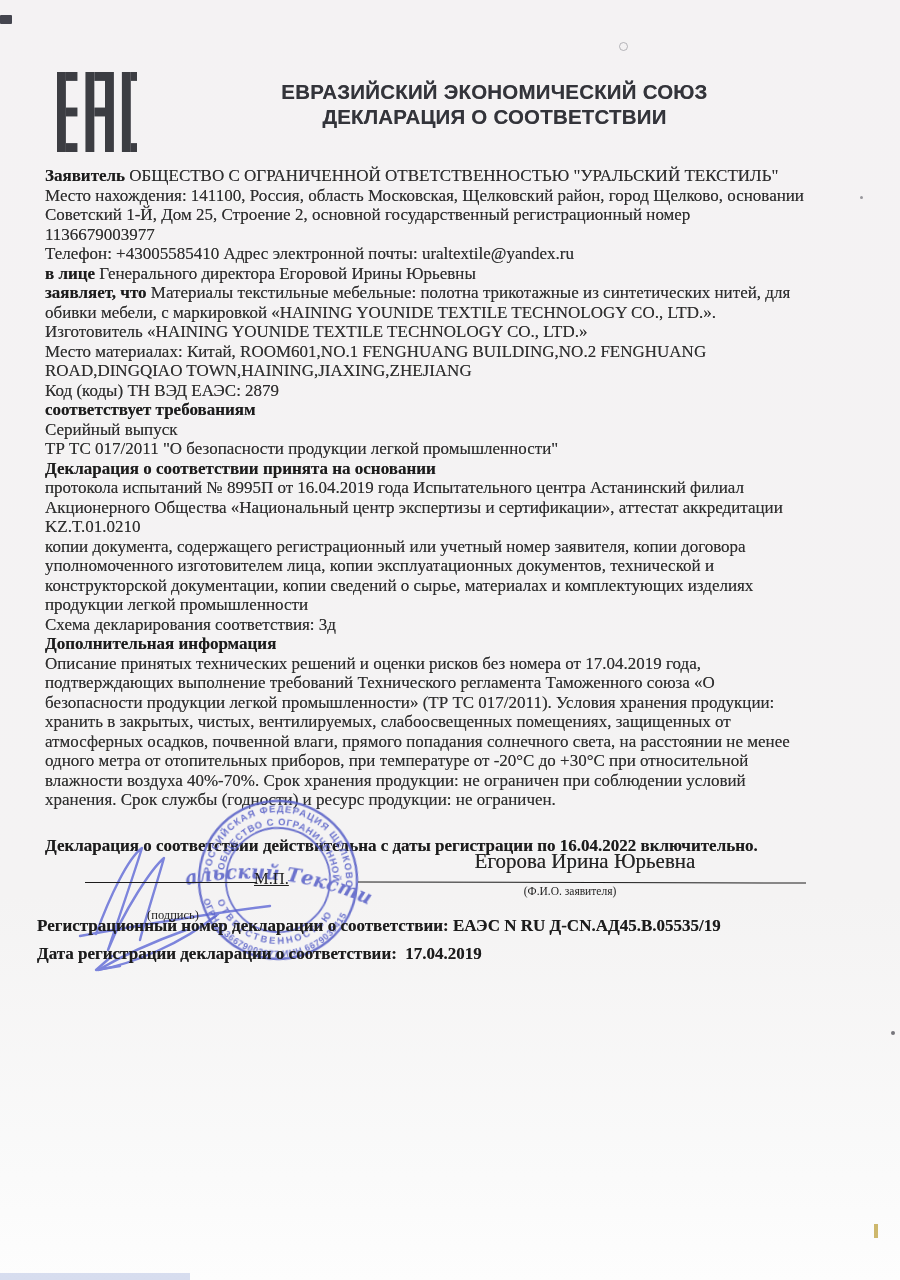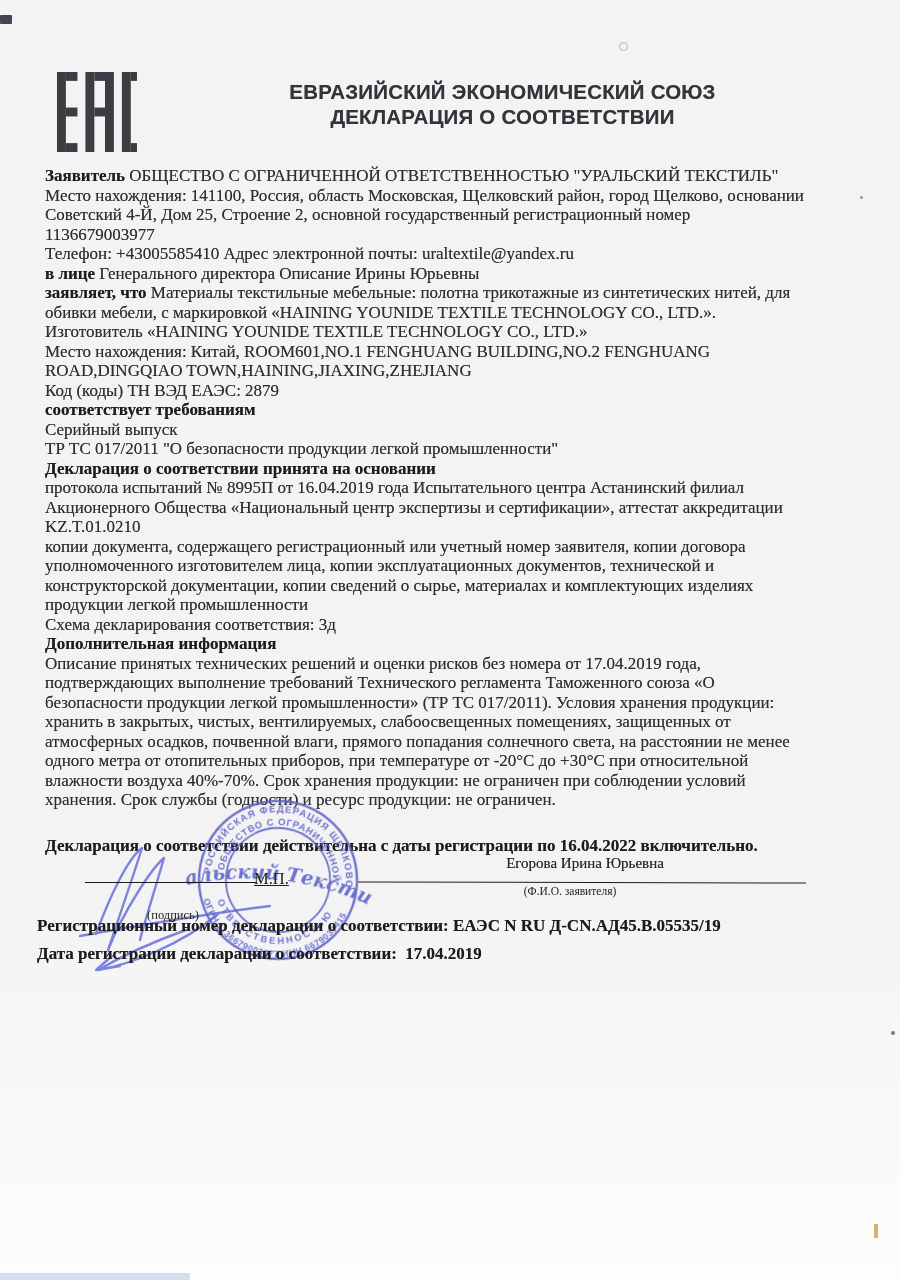--- a/index.html
+++ b/index.html
@@ -7,21 +7,21 @@
     position:relative;
     width:900px;height:1280px;
     background:linear-gradient(180deg,#f4f2f3 0%,#f4f3f3 70%,#fafafa 92%,#fdfdfd 100%);
     font-family:"Liberation Serif", serif;
     color:#2e2e2e;
     overflow:hidden;
   }
   
   .eac-logo{position:absolute;left:57px;top:67px;width:80px;height:90px;}
   .doc-title{
-    position:absolute;left:240px;top:80px;width:525px;
+    position:absolute;left:232px;top:80px;width:525px;
     text-align:center;
     font-family:"Liberation Sans", sans-serif;
     font-weight:bold;font-size:20.5px;line-height:24.5px;
     color:#33343a;letter-spacing:.2px;
     text-shadow:0 0 .6px rgba(50,50,60,.55);
   }
   
   .doc-body{
     position:absolute;left:45px;top:166px;width:830px;
     font-size:17px;line-height:19.5px;
@@ -32,21 +32,21 @@
   .doc-line.gap{margin-top:26px;}
   .doc-line .b{font-weight:bold;color:#1c1c1c;}
   
   .sig-area{position:absolute;left:0;top:830px;width:900px;height:170px;}
   .sig-svg{position:absolute;left:66px;top:8px;width:225px;height:145px;opacity:.92;}
   .stamp-svg{position:absolute;left:176px;top:-52px;width:204px;height:204px;transform:rotate(6deg);opacity:.88;filter:blur(.25px);}
   .sig-line-left{position:absolute;left:85px;top:52px;width:172px;border-bottom:1.6px solid #1c1c1c;}
   .sig-line-right{position:absolute;left:358px;top:52px;width:448px;border-bottom:1.6px solid #1c1c1c;transform:rotate(.15deg);}
   .lbl-podpis{position:absolute;left:118px;top:55px;width:110px;text-align:center;font-size:12.5px;color:#222;margin-top:23px;}
   .lbl-mp{position:absolute;left:254px;top:39px;font-size:16.5px;color:#1e1e1e;text-decoration:underline;}
-  .fio-name{position:absolute;left:400px;top:25px;width:370px;text-align:center;font-size:15px;color:#242424;text-shadow:0 0 .5px rgba(45,45,45,.6);}
+  .fio-name{position:absolute;left:400px;top:19px;width:370px;text-align:center;font-size:21px;color:#242424;text-shadow:0 0 .5px rgba(45,45,45,.6);}
   .lbl-fio{position:absolute;left:465px;top:55px;width:210px;text-align:center;font-size:11.5px;color:#222;}
   
   .footer{
     position:absolute;left:37px;top:916px;width:830px;
     font-size:17px;font-weight:bold;color:#1c1c1c;
     text-shadow:0 0 .5px rgba(40,40,40,.6);
     white-space:nowrap;
   }
   .footer .f-line{margin-bottom:8px;}
   
@@ -90,28 +90,28 @@
   </svg>
 
   <div class="doc-title">
     <div>ЕВРАЗИЙСКИЙ ЭКОНОМИЧЕСКИЙ СОЮЗ</div>
     <div>ДЕКЛАРАЦИЯ О СООТВЕТСТВИИ</div>
   </div>
 
   <div class="doc-body" id="doc-lines">
       <div class="doc-line"><span class="b">Заявитель </span><span>ОБЩЕСТВО С ОГРАНИЧЕННОЙ  ОТВЕТСТВЕННОСТЬЮ "УРАЛЬСКИЙ ТЕКСТИЛЬ"</span></div>
       <div class="doc-line"><span>Место нахождения: 141100, Россия, область Московская, Щелковский район, город Щелково, основании</span></div>
-      <div class="doc-line"><span>Советский 4-Й, Дом 25, Строение 2, основной государственный регистрационный номер</span></div>
+      <div class="doc-line"><span>Советский 1-Й, Дом 25, Строение 2, основной государственный регистрационный номер</span></div>
       <div class="doc-line"><span>1136679003977</span></div>
       <div class="doc-line"><span>Телефон: +43005585410 Адрес электронной почты: uraltextile@yandex.ru</span></div>
-      <div class="doc-line"><span class="b">в лице </span><span>Генерального директора Описание Ирины Юрьевны</span></div>
+      <div class="doc-line"><span class="b">в лице </span><span>Генерального директора Егоровой Ирины Юрьевны</span></div>
       <div class="doc-line"><span class="b">заявляет, что </span><span>Материалы текстильные мебельные: полотна трикотажные из синтетических нитей, для</span></div>
       <div class="doc-line"><span>обивки мебели, с маркировкой «HAINING YOUNIDE TEXTILE TECHNOLOGY CO., LTD.».</span></div>
       <div class="doc-line"><span>Изготовитель «HAINING YOUNIDE TEXTILE TECHNOLOGY CO., LTD.»</span></div>
-      <div class="doc-line"><span>Место нахождения: Китай, ROOM601,NO.1 FENGHUANG BUILDING,NO.2 FENGHUANG</span></div>
+      <div class="doc-line"><span>Место материалах: Китай, ROOM601,NO.1 FENGHUANG BUILDING,NO.2 FENGHUANG</span></div>
       <div class="doc-line"><span>ROAD,DINGQIAO TOWN,HAINING,JIAXING,ZHEJIANG</span></div>
       <div class="doc-line"><span>Код (коды) ТН ВЭД ЕАЭС: 2879</span></div>
       <div class="doc-line"><span class="b">соответствует требованиям</span></div>
       <div class="doc-line"><span>Серийный выпуск</span></div>
       <div class="doc-line"><span>ТР ТС 017/2011 "О безопасности продукции легкой промышленности"</span></div>
       <div class="doc-line"><span class="b">Декларация о соответствии принята на основании</span></div>
       <div class="doc-line"><span>протокола испытаний № 8995П от 16.04.2019 года Испытательного центра Астанинский филиал</span></div>
       <div class="doc-line"><span>Акционерного Общества «Национальный центр экспертизы и сертификации», аттестат аккредитации</span></div>
       <div class="doc-line"><span>KZ.T.01.0210</span></div>
       <div class="doc-line"><span>копии документа, содержащего регистрационный или учетный номер заявителя, копии договора</span></div>

